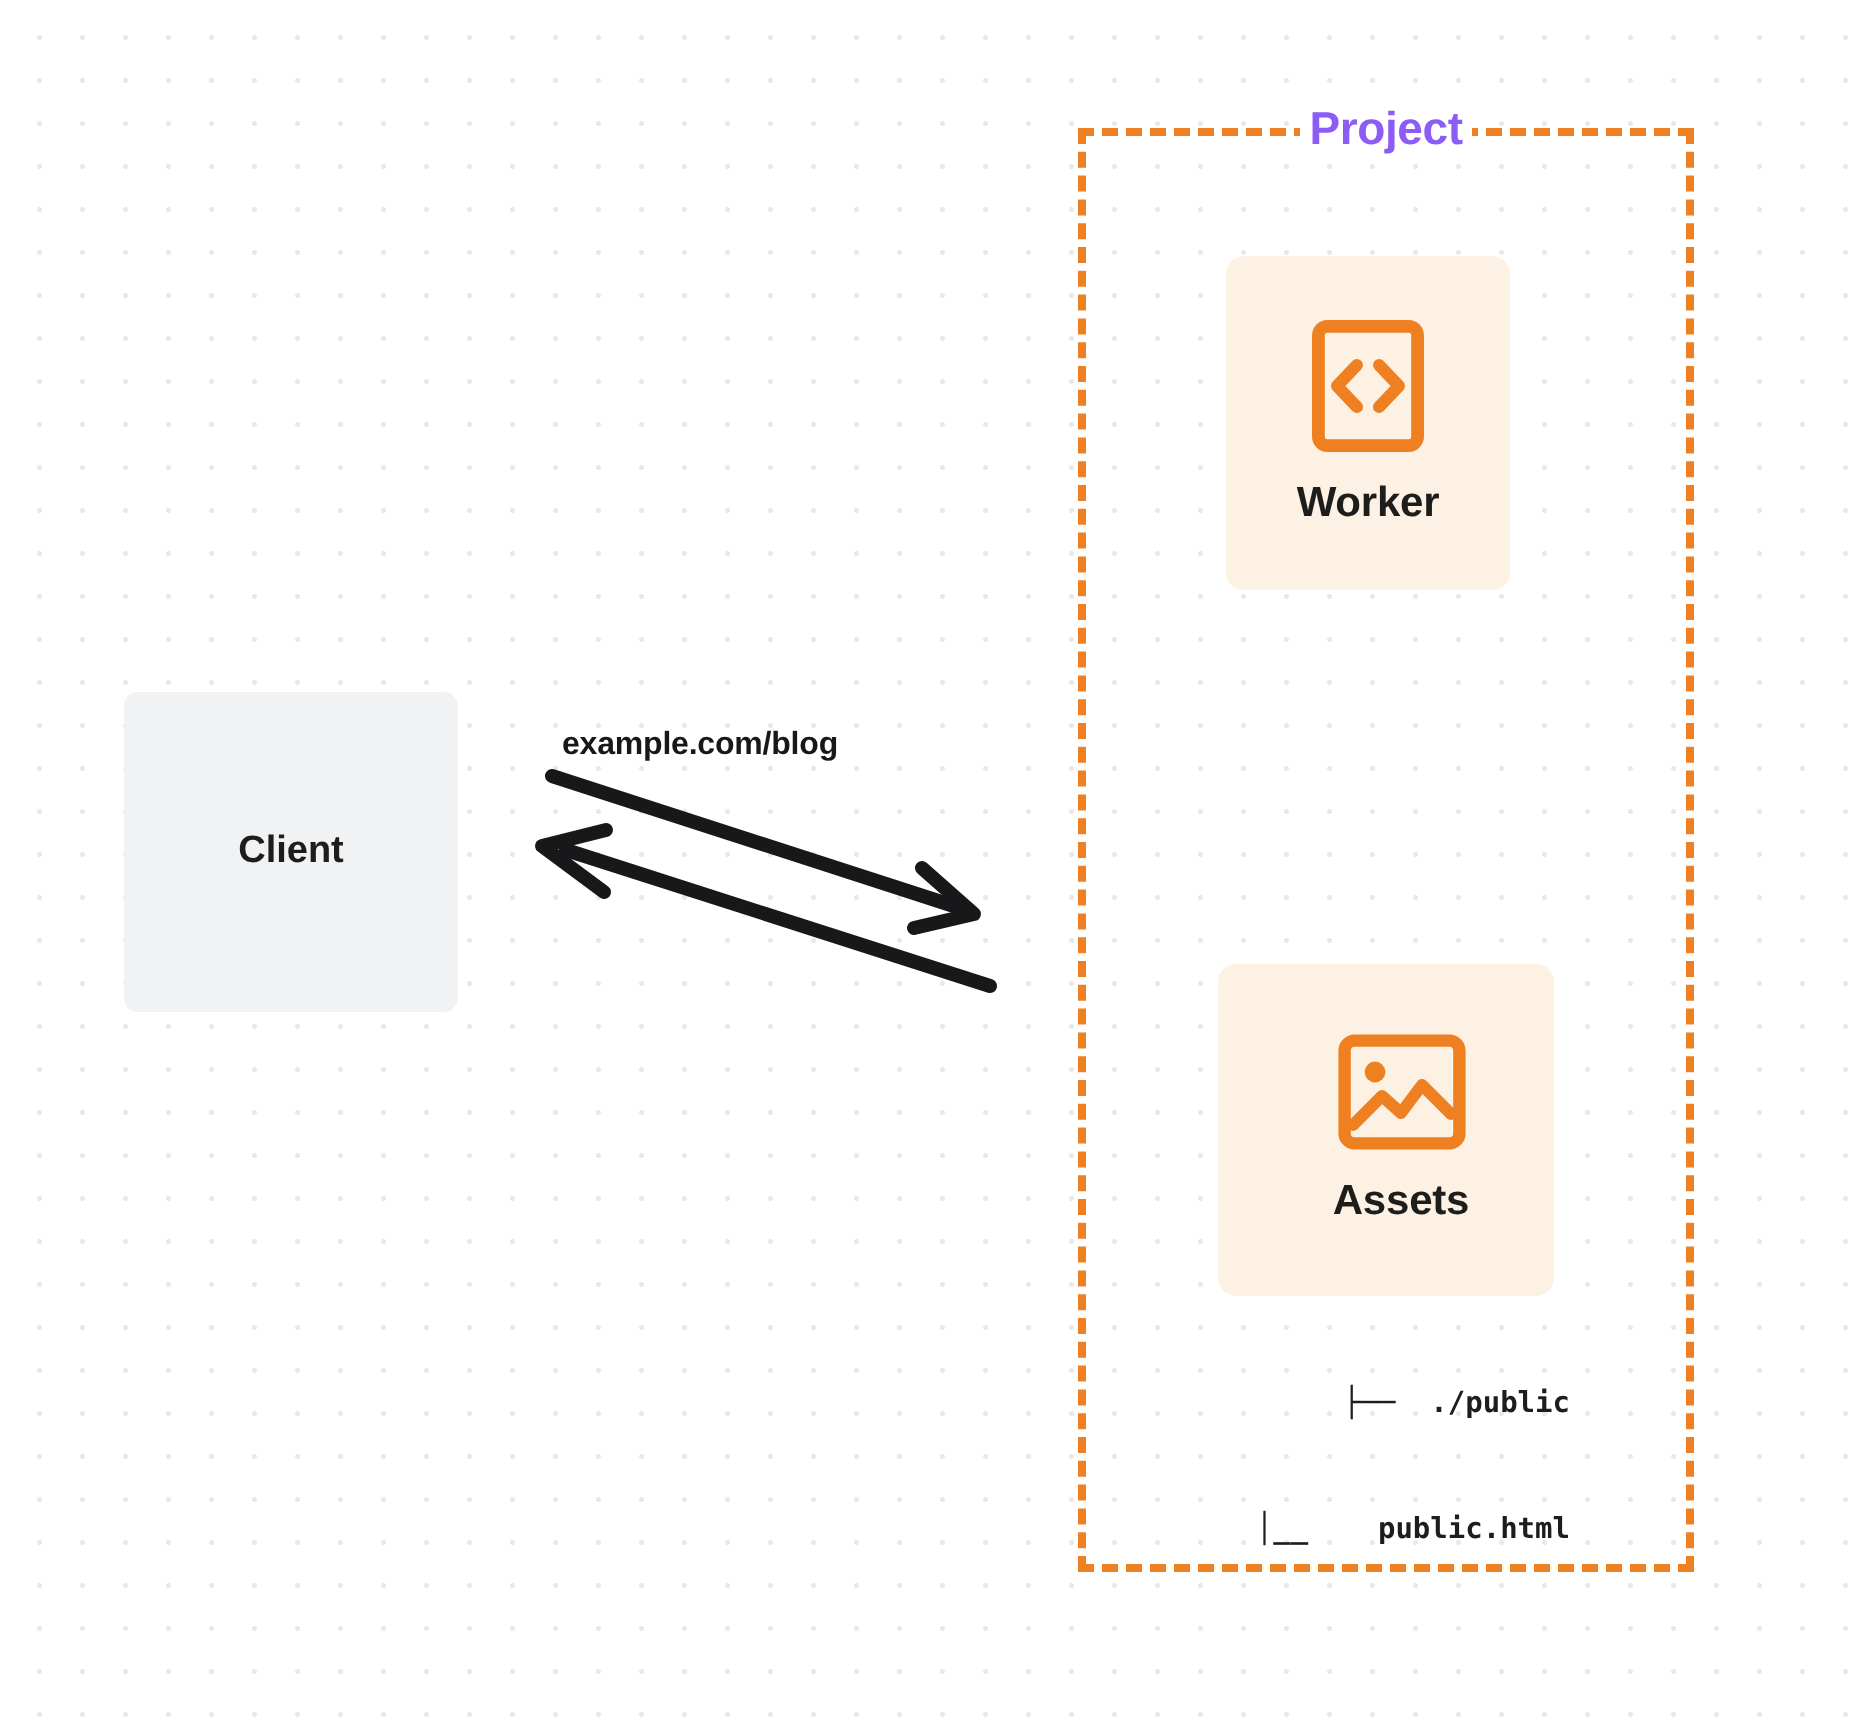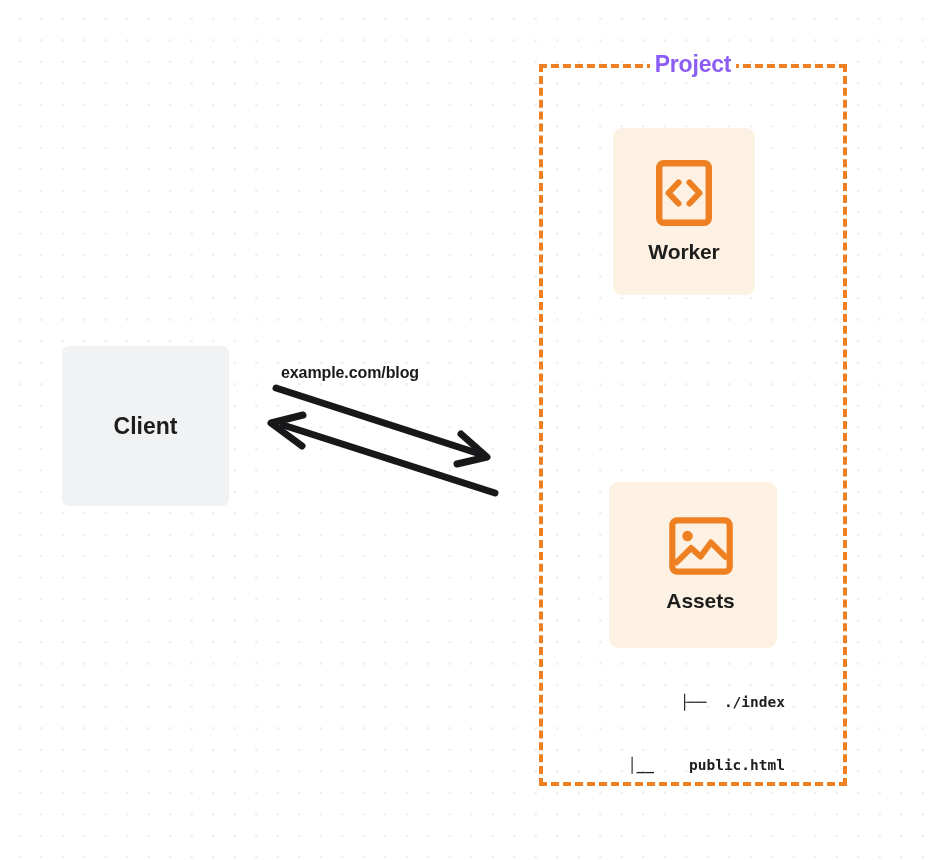--- a/index.html
+++ b/index.html
@@ -92,21 +92,21 @@
     width: 167px;
     height: 160px;
     background: #f1f2f4;
     border-radius: 7px;
     display: flex;
     align-items: center;
     justify-content: center;
   }
   #client-node .node-label {
     margin-top: 0;
-    font-size: 23px;
+    font-size: 19px;
     font-weight: bold;
     color: #1d1d1b;
   }
 
   
   .edge-label {
     position: absolute;
     left: 281px;
     top: 339px;
     font-size: 16px;
@@ -169,21 +169,21 @@
       <svg width="64" height="58" viewBox="0 0 64 58" xmlns="http://www.w3.org/2000/svg">
         <rect x="3.3" y="3.3" width="57.4" height="51.4" rx="5" ry="5" fill="none" stroke="#ef8022" stroke-width="6.2"></rect>
         <circle cx="18.5" cy="19" r="5.2" fill="#ef8022"></circle>
         <path d="M7.5 45.5 L22 31 L31.5 39.5 L42 25.5 L56.5 40" fill="none" stroke="#ef8022" stroke-width="6" stroke-linecap="round" stroke-linejoin="round"></path>
       </svg>
     </span>
     <span class="node-label">Assets</span>
   </div>
 
   <div class="file-tree">
-    <span class="tree-row">├──  ./index</span>
+    <span class="tree-row">├──  ./public</span>
     <span class="tree-row">│__    public.html</span>
     
   </div>
 
   <div id="client-node">
     <span class="node-label">Client</span>
   </div>
 
   <div class="edge-label">example.com/blog</div>
 

